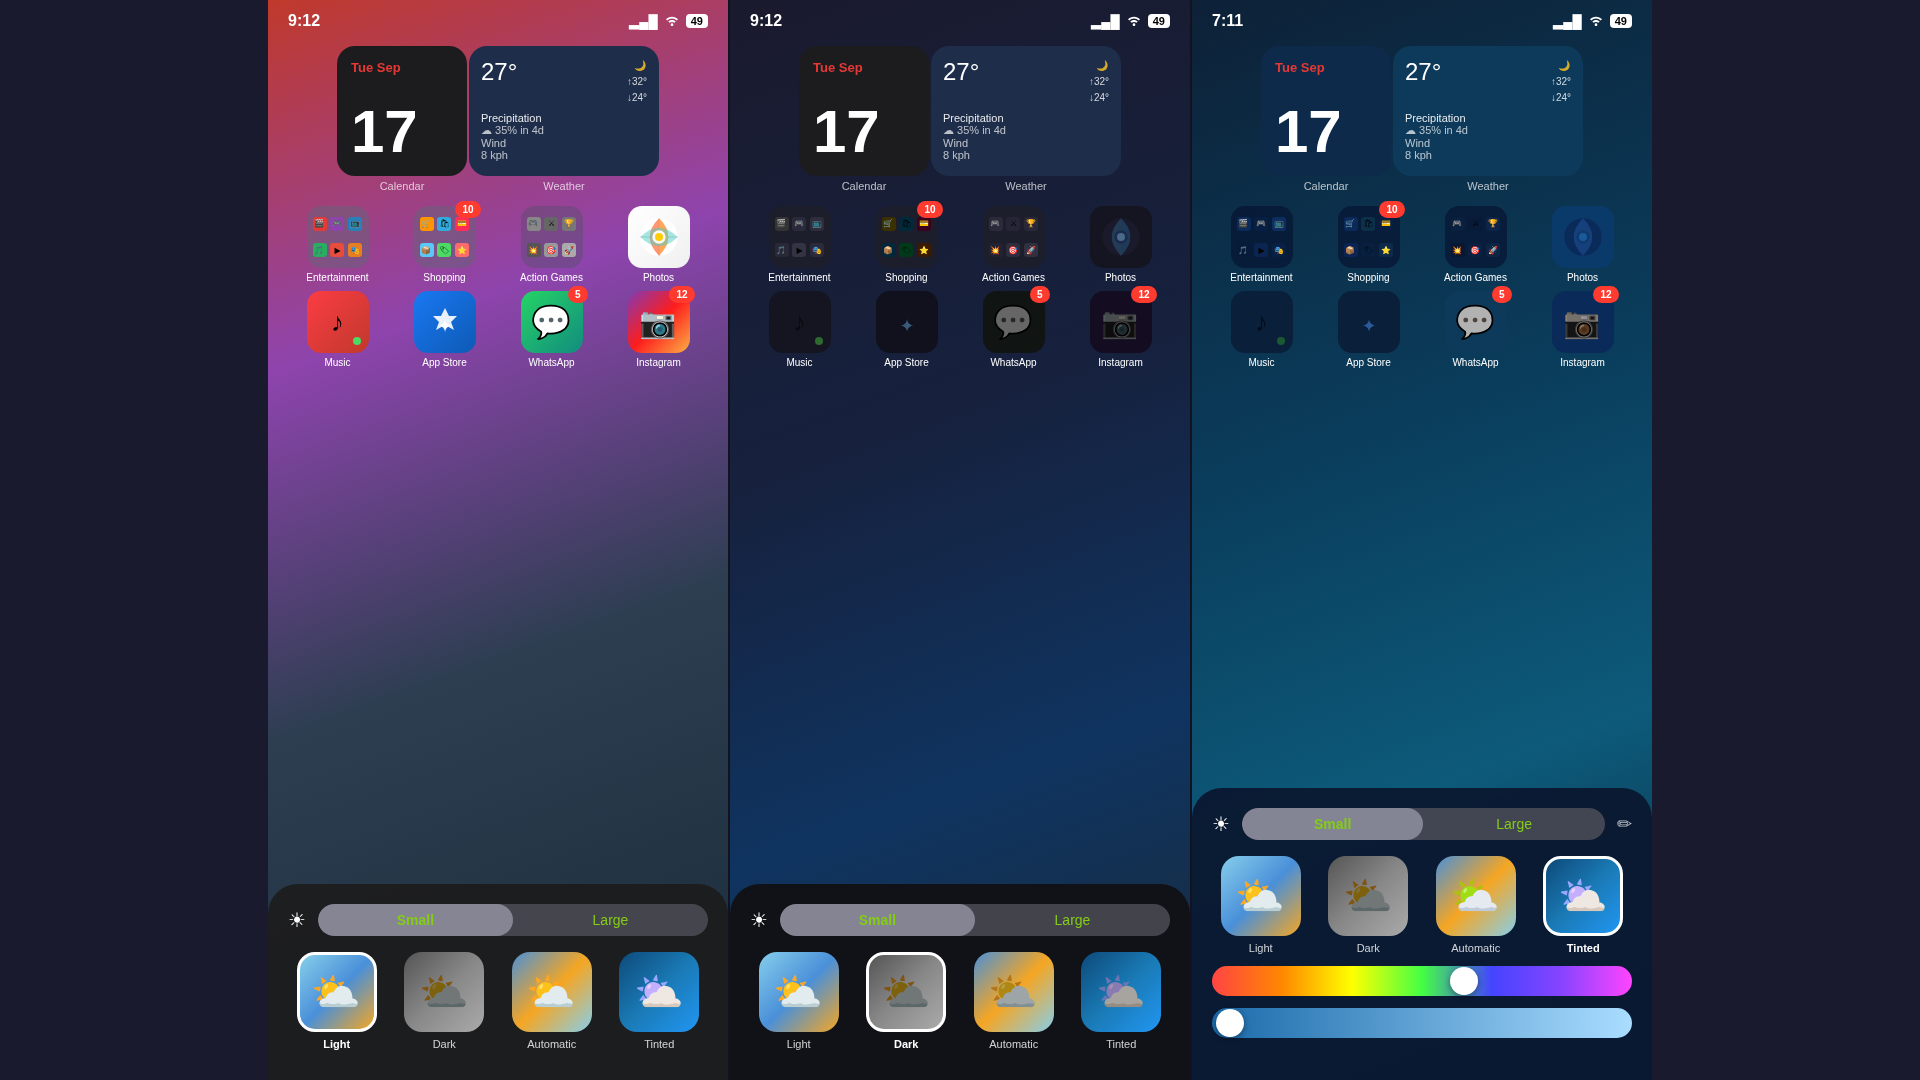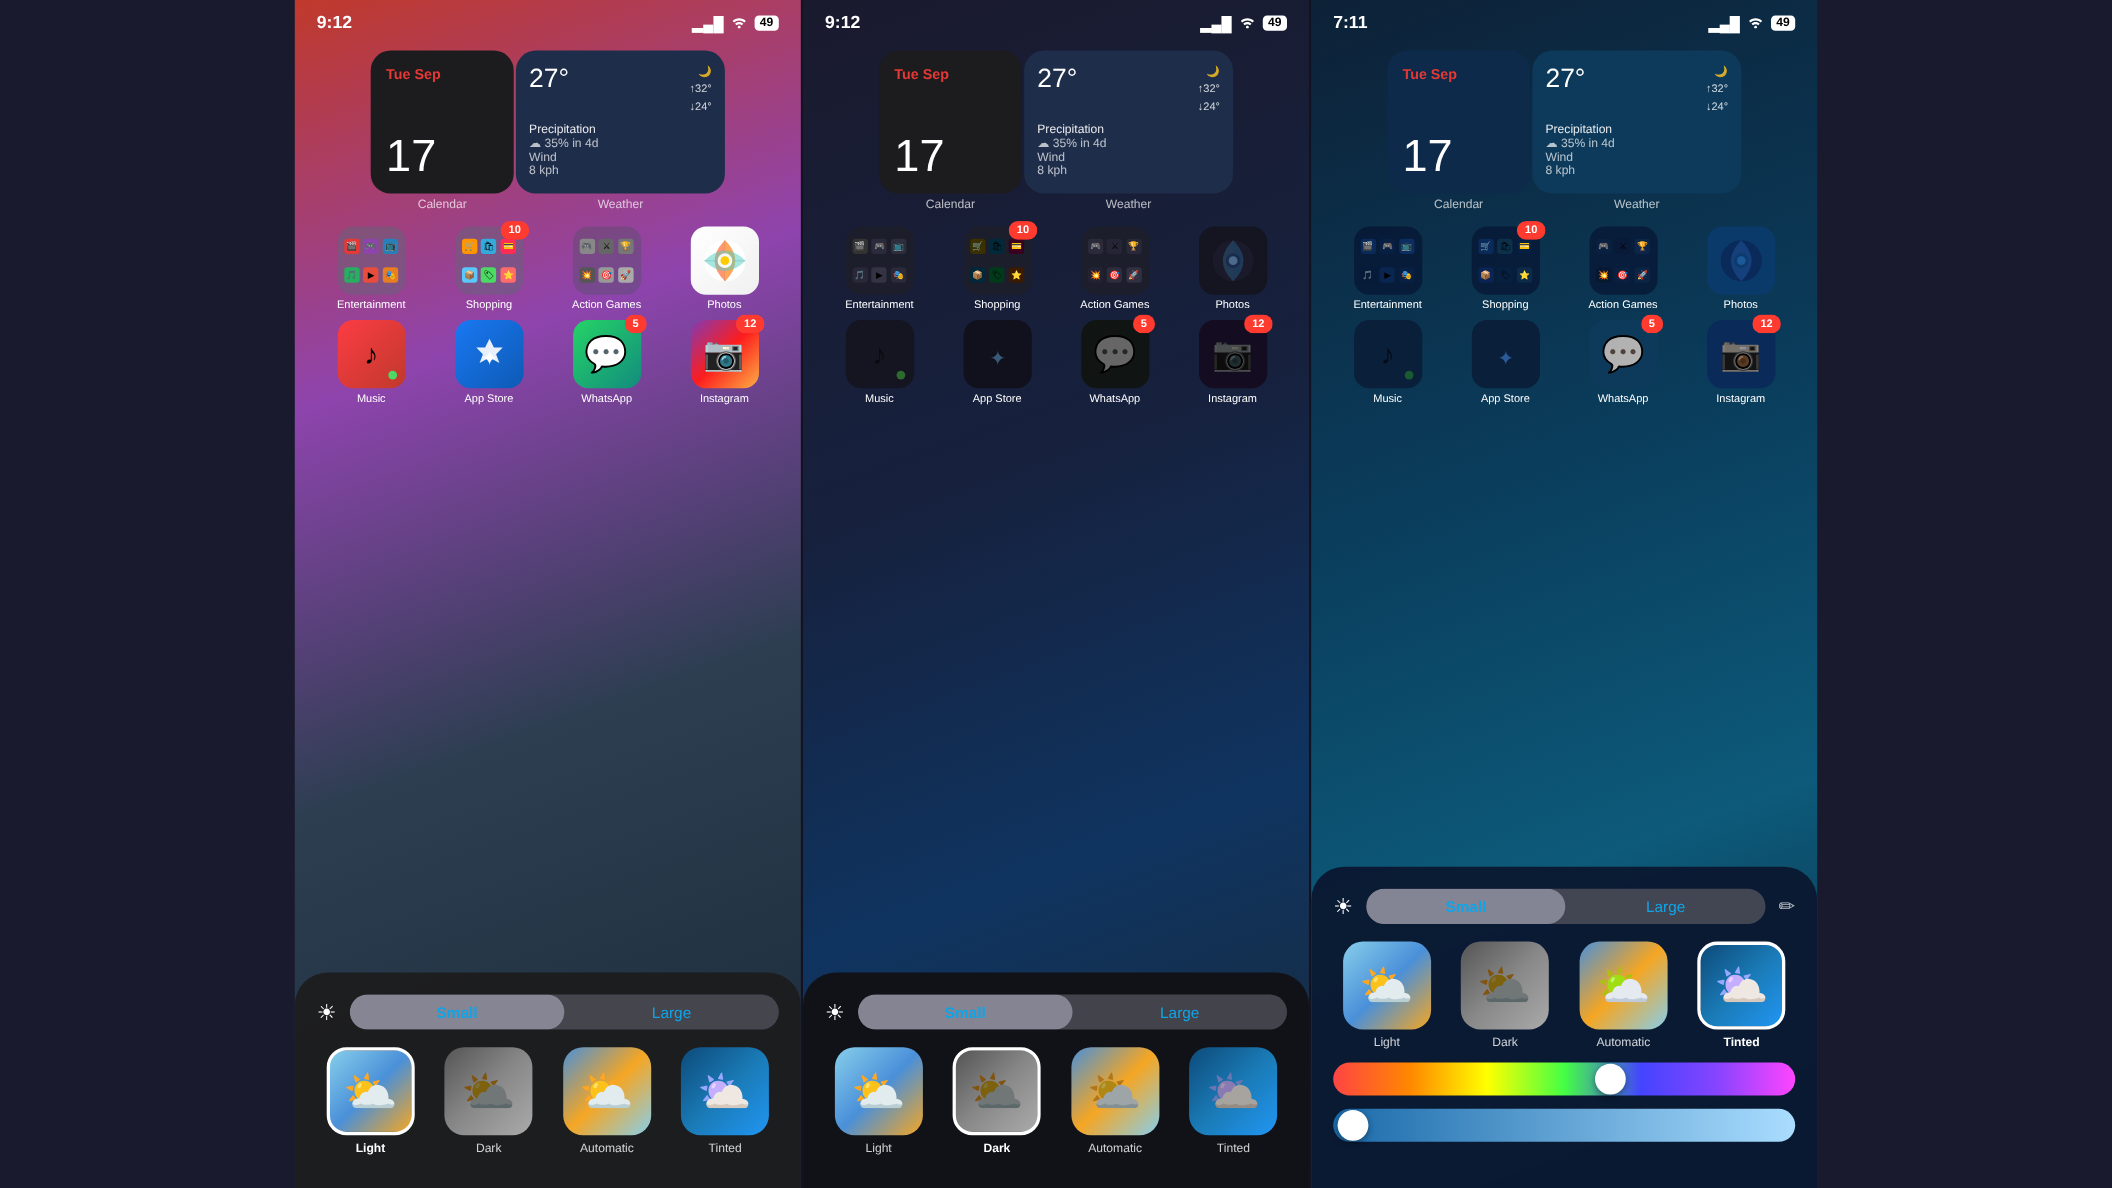--- a/index.html
+++ b/index.html
@@ -68,21 +68,21 @@
       border-radius: 18px;
       padding: 14px;
       color: white;
       width: 130px;
       height: 130px;
       display: flex;
       flex-direction: column;
       justify-content: space-between;
     }
     .widget-cal-top { font-size: 13px; color: #e53935; font-weight: 600; }
-    .widget-cal-day { font-size: 41px; font-weight: 400; line-height: 1; }
+    .widget-cal-day { font-size: 60px; font-weight: 700; line-height: 1; }
     .widget-label { text-align: center; color: rgba(255,255,255,0.7); font-size: 11px; margin-top: 4px; }
 
     .widget-weather {
       background: #1e2d4a;
       border-radius: 18px;
       padding: 12px;
       color: white;
       width: 190px;
       height: 130px;
       position: relative;
@@ -208,21 +208,21 @@
       display: flex;
       overflow: hidden;
       flex: 1;
     }
 
     .size-btn {
       flex: 1;
       padding: 8px 0;
       text-align: center;
       font-size: 14px;
-      color: #0ea5e9;
+      color: #84cc16;
       cursor: pointer;
       border-radius: 20px;
     }
     .size-btn.active {
       background: rgba(140,140,155,0.9);
       font-weight: 600;
     }
 
     .widget-options {
       display: flex;

